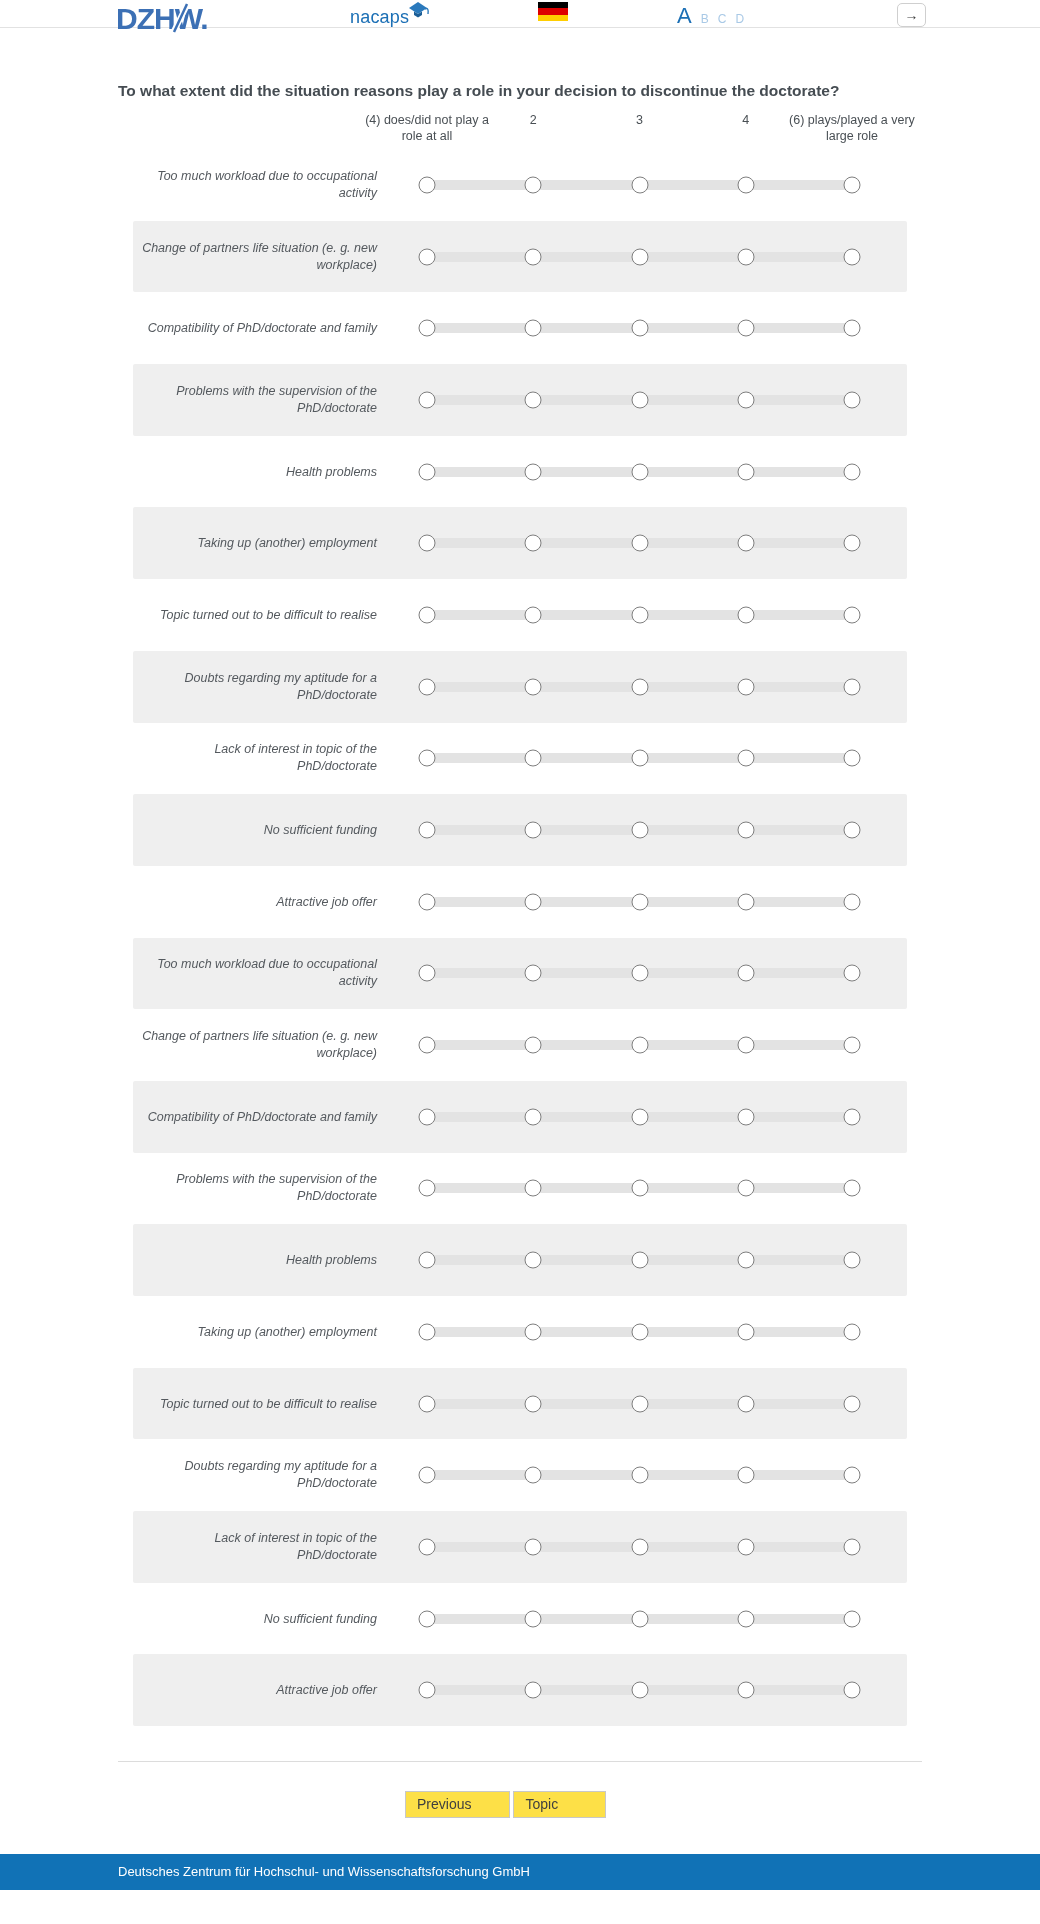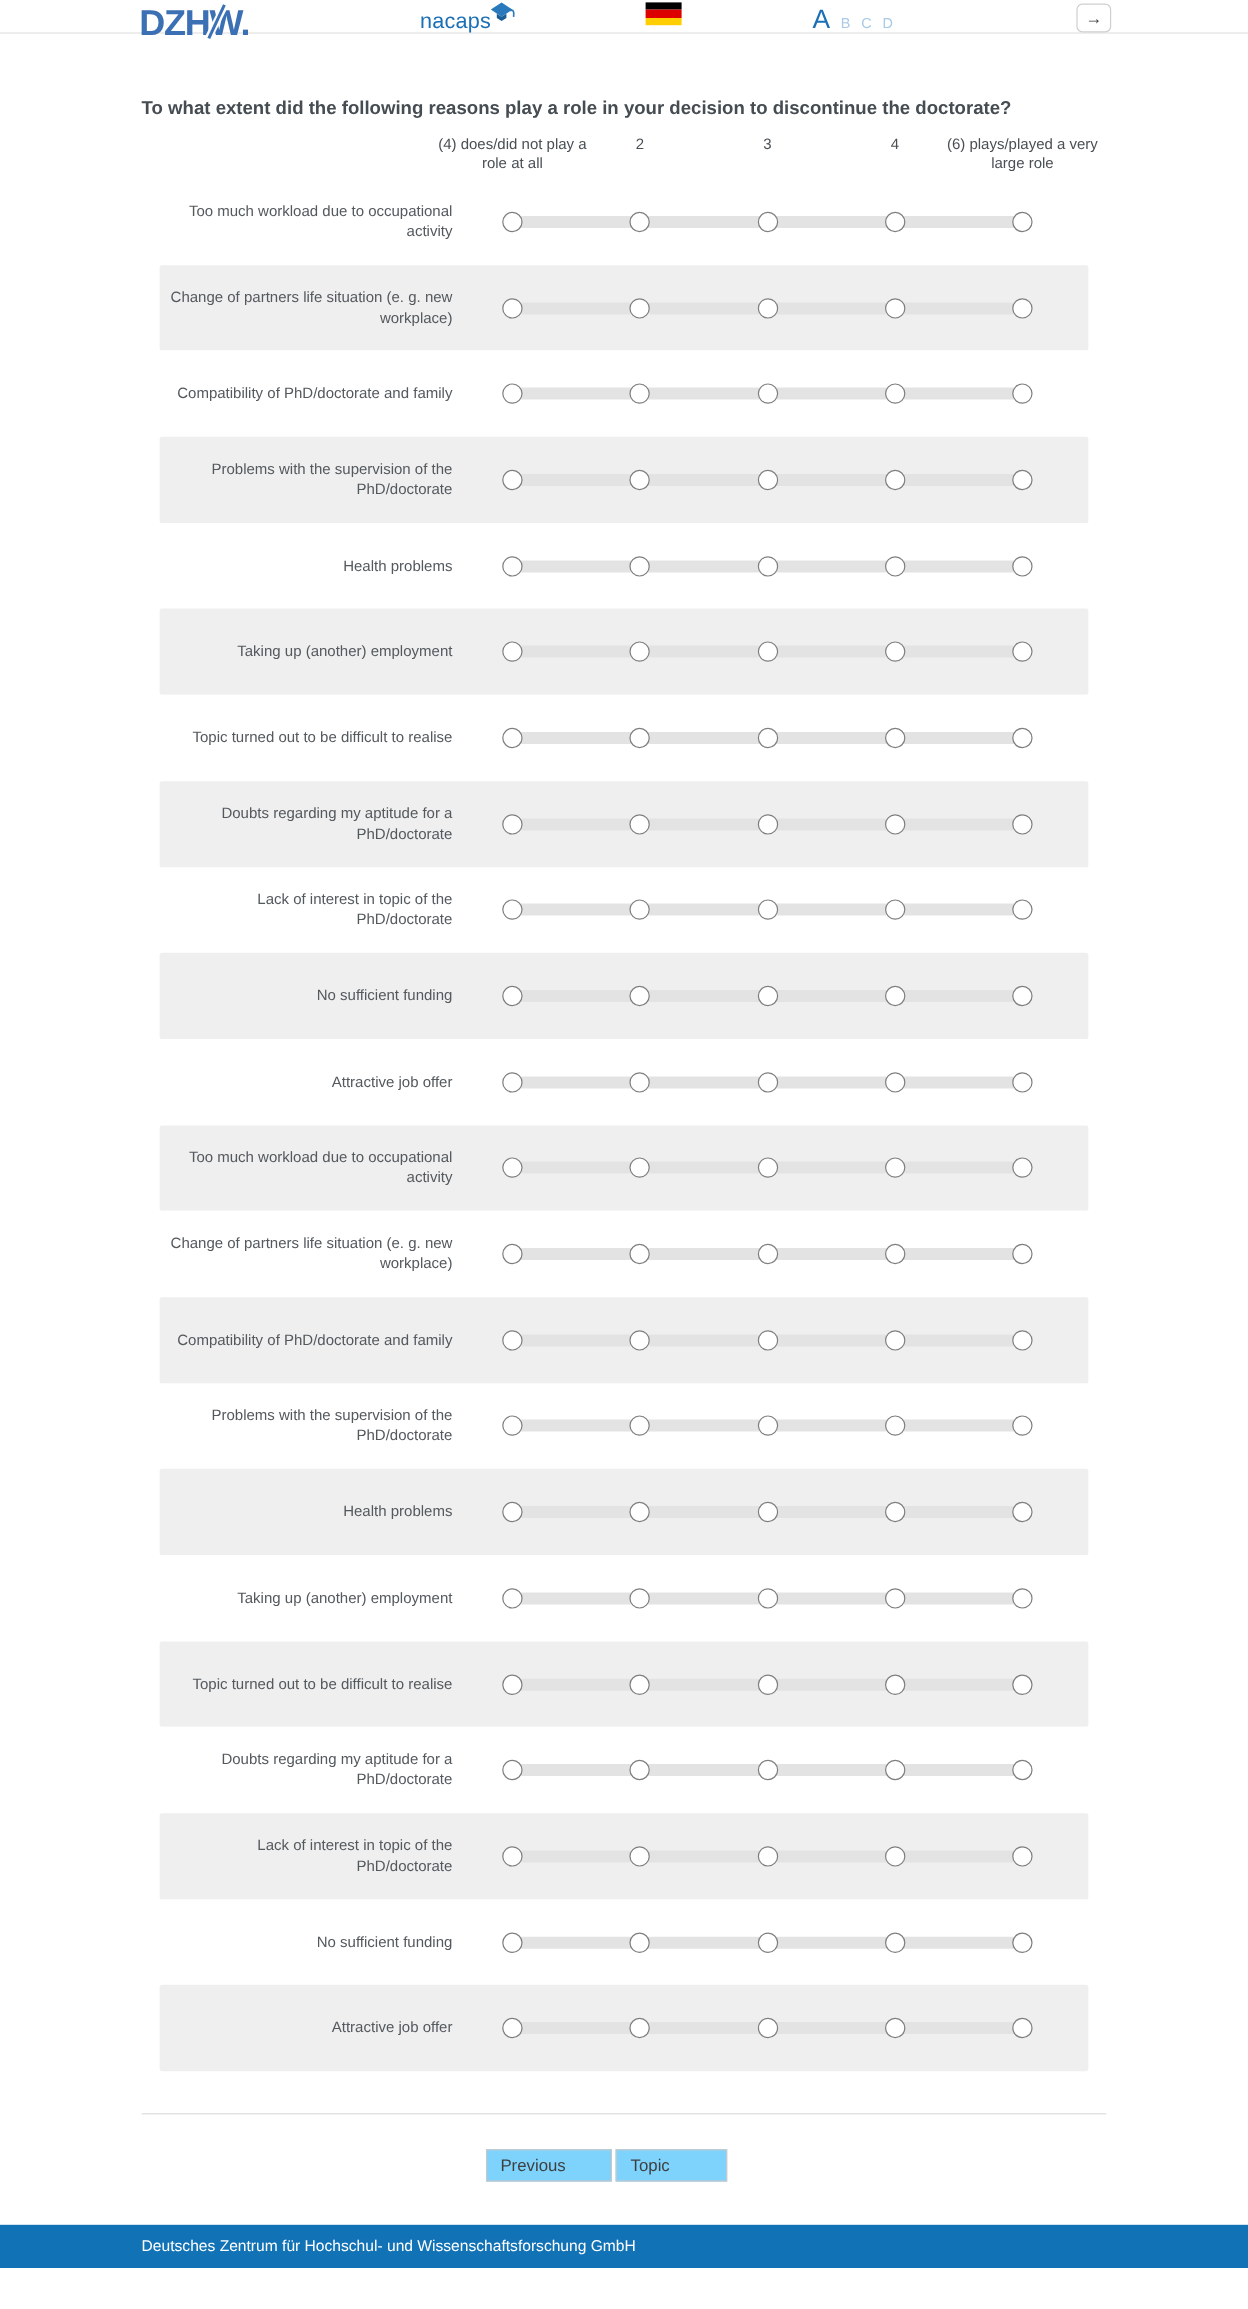--- a/index.html
+++ b/index.html
@@ -32,21 +32,21 @@
   }
 
   
   .question { margin: 51px 0 0 118px; font-size: 15.5px; font-weight: bold; color: #454c52; line-height: 23px; width: 800px; }
 
   
   .scale-header { position: relative; margin: 10px 0 0 133px; width: 774px; height: 37px; font-size: 12.5px; color: #494f54; }
   .scale-cell { position: absolute; top: 0; width: 132px; transform: translateX(-50%); text-align: center; line-height: 16px; }
 
   
-  .rows { margin-left: 133px; width: 774px; }
+  .rows { margin-left: 133px; width: 774px; font-style: italic; }
   .row { position: relative; height: 71.7px; background: #fff; }
   .row.alt { background: var(--row_alt_bg, #efefef); border-radius: 2px; }
   .row-label {
     position: absolute; left: 0; top: 50%; transform: translateY(-50%);
     width: 244px; text-align: right; font-size: 12.5px; color: #54595e; line-height: 17px;
   }
   .slider { position: absolute; left: 294px; top: 0; width: 425px; height: 100%; }
   .track {
     position: absolute; left: -2px; right: -8px; top: 50%; height: 10px; transform: translateY(-50%);
     background: var(--track_gray, #e3e3e3); border-radius: 5px; cursor: pointer;
@@ -55,21 +55,21 @@
     position: absolute; top: 50%; width: 17px; height: 17px;
     transform: translate(-50%, -50%);
     background: #fff; border: 1px solid #7e7e7e; border-radius: 50%; cursor: pointer;
   }
 
   
   .divider { margin: 35px 0 0 118px; width: 804px; border-top: 1px solid #dcdcdc; height: 0; }
   .nav-buttons { margin: 29px 0 0 405px; height: 27px; }
   .nav-btn {
     display: inline-block; vertical-align: top; height: 27px;
-    border: 1px solid #c8c8c8; background: #7dd3fc; color: #3f3f3f;
+    border: 1px solid #c8c8c8; background: #fde047; color: #3f3f3f;
     font-family: "Liberation Sans", sans-serif; font-size: 14px;
     text-align: left; padding: 0 0 4px 11px; line-height: 25px; cursor: pointer;
   }
   .btn-prev { width: 105px; }
   .btn-next { width: 93px; margin-left: -1px; }
 
   .footer {
     margin-top: 36px; height: 36px; background: var(--footer_bg, #1172b6);
     color: #fff; font-size: 13px; line-height: 36px; padding-left: 118px;
   }
@@ -100,21 +100,21 @@
   <div class="section-nav">
     <span class="section-active">A</span><span class="section-inactive">B</span><span class="section-inactive">C</span><span class="section-inactive">D</span>
   </div>
 
   <div class="arrow-btn">
     <span>→</span>
   </div>
 </div>
 
 <div class="question">
-  <div>To what extent did the following reasons play a role in your decision to discontinue the doctorate?</div>
+  <div>To what extent did the situation reasons play a role in your decision to discontinue the doctorate?</div>
 </div>
 
 <div class="scale-header">
   <div class="scale-cell" style="left:294px">(4) does/did not play a role at all</div>
   <div class="scale-cell" style="left:400.25px">2</div>
   <div class="scale-cell" style="left:506.5px">3</div>
   <div class="scale-cell" style="left:612.75px">4</div>
   <div class="scale-cell" style="left:719px">(6) plays/played a very large role</div>
 </div>
 

